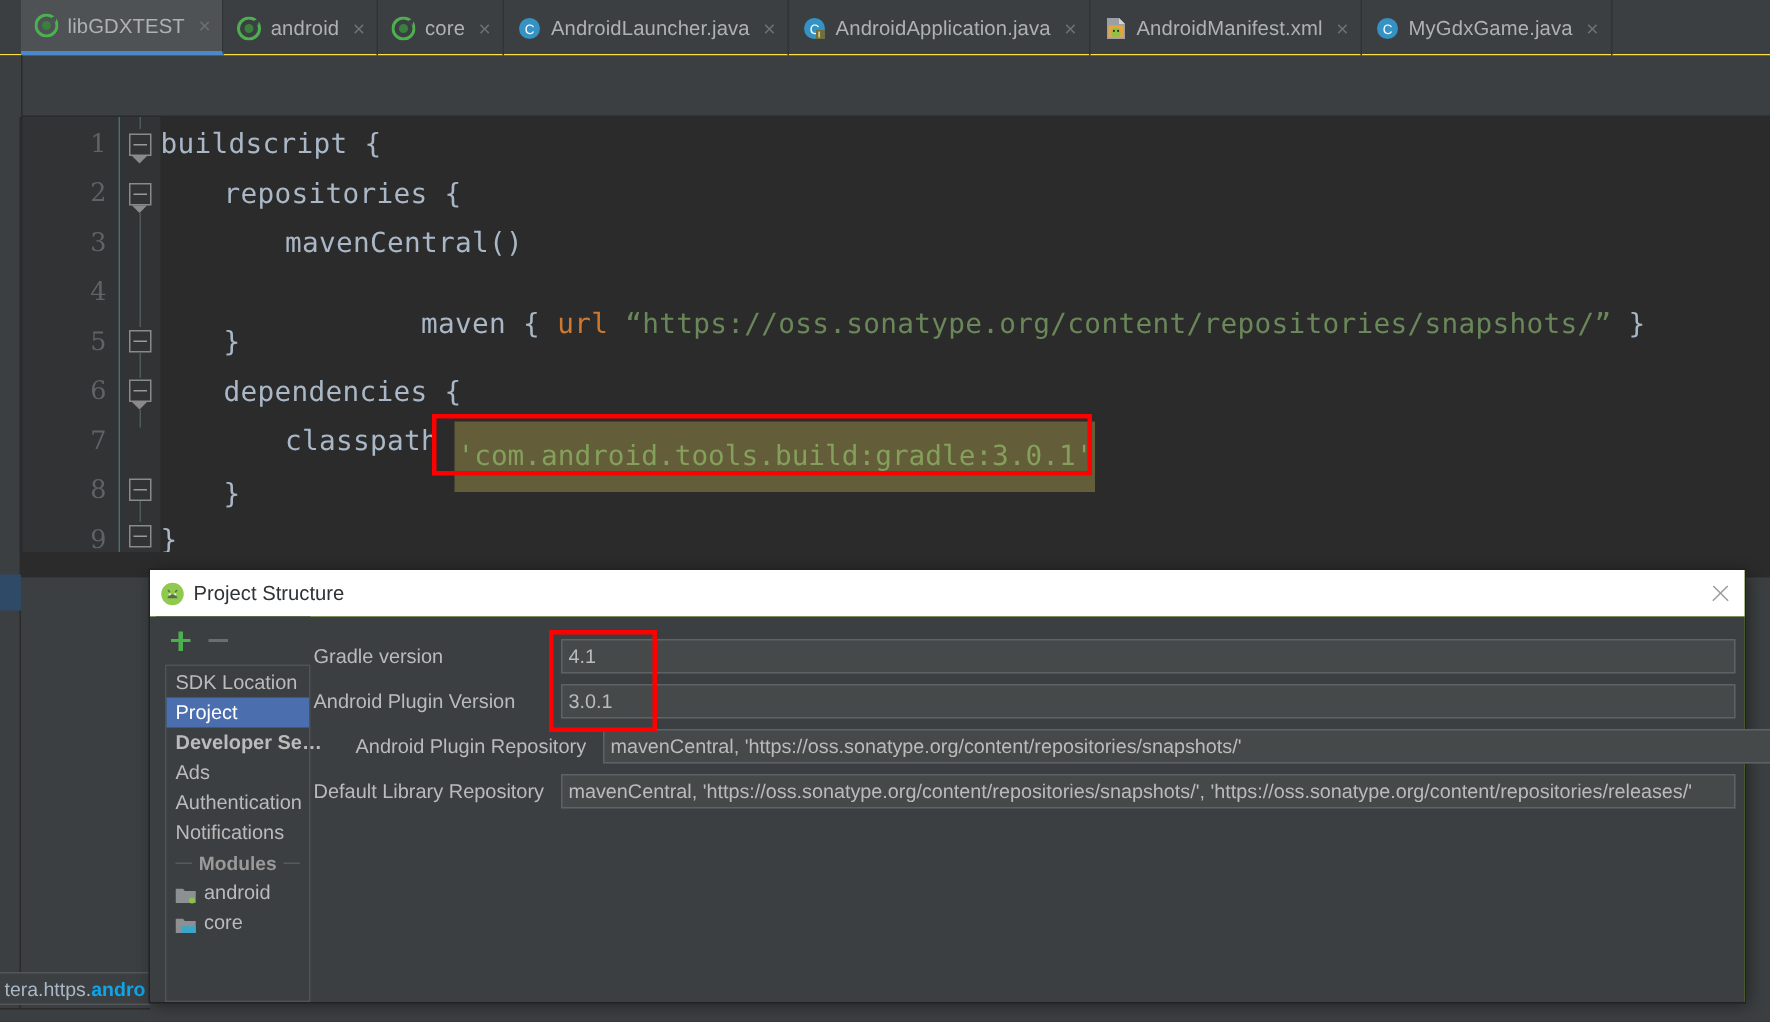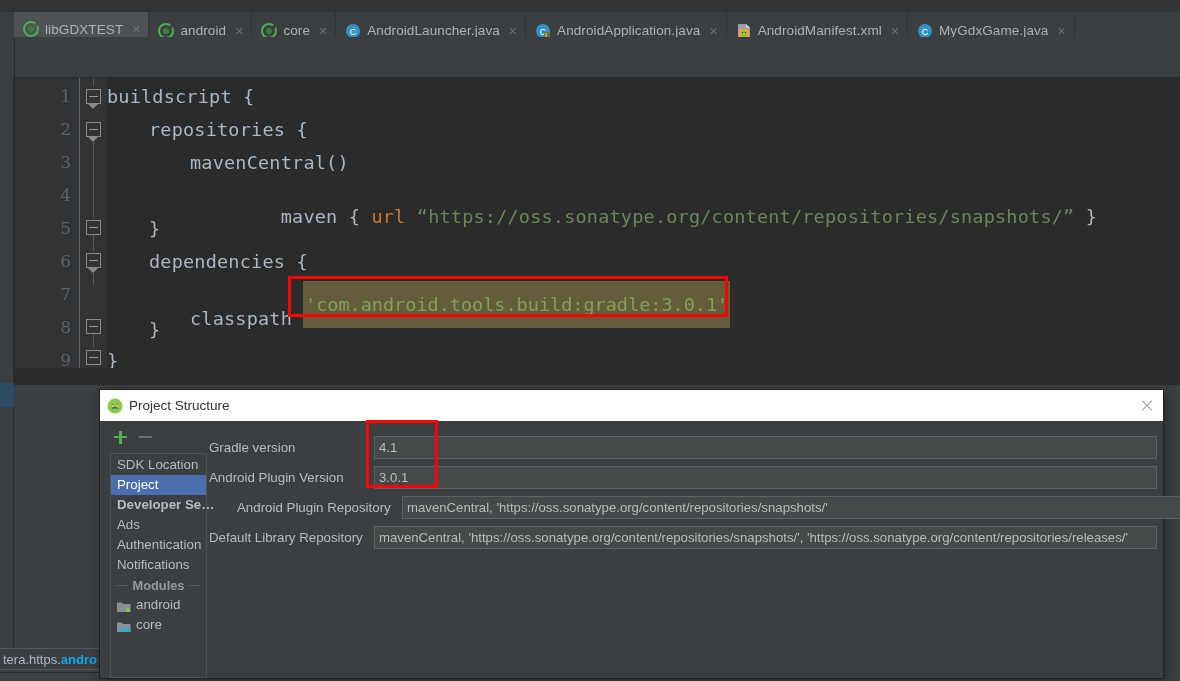--- a/index.html
+++ b/index.html
@@ -12,24 +12,23 @@
     width: 1180px;
     height: 681px;
     overflow: hidden;
     background: #313335;
   }
 
   
   .tabbar {
     position: absolute; left: 0; top: 0; width: 1180px; height: 37px;
     background: #3c3f41;
-    border-bottom: 6px solid #fde047;
+    border-bottom: 1px solid #fde047;
     display: flex; align-items: stretch;
     box-sizing: border-box;
-    margin-top: 12px;
   }
   .tabbar .lead { width: 14px; flex: 0 0 14px; }
   .tab {
     display: flex; align-items: center;
     padding: 0 8px 0 9px;
     gap: 6px;
     height: 37px;
     box-sizing: border-box;
     color: #afb1b3;
     font-size: 13.5px;
@@ -172,21 +171,21 @@
     white-space: nowrap; overflow: hidden;
   }
   .breadcrumb b { color: #0ea5e9; font-weight: bold; }
   .bottomstrip {
     position: absolute; left: 0; top: 672px; width: 100px; height: 9px;
     background: #3c3f41; border-top: 1px solid #2b2b2b;
   }
 
   
   .dialog {
-    position: absolute; left: 100px; top: 390px;
+    position: absolute; left: 100px; top: 380px;
     width: 1063px; height: 288px;
     background: #84cc16;
     box-shadow: 0 0 0 1px #202224, 2px 2px 10px rgba(0,0,0,.45);
   }
   .dlg-title {
     position: absolute; left: 0; top: 0; width: 100%; height: 31px;
     background: #ffffff;
     display: flex; align-items: center;
     box-sizing: border-box; padding: 0 6px 0 7px;
   }
@@ -411,21 +410,21 @@
       <div class="cline" style="top:8px;  left:0px;">buildscript {</div>
       <div class="cline" style="top:41px; left:42px;">repositories {</div>
       <div class="cline" style="top:74px; left:83px;">mavenCentral()</div>
 
       <div class="cline" style="top:107px; left:83px;">
         <span class="k-kw">maven { </span><span class="k-url">url</span><span class="k-str"> “https://oss.sonatype.org/content/repositories/snapshots/”</span><span class="k-brace"> }</span>
       </div>
 
       <div class="cline" style="top:140px; left:42px;">}</div>
       <div class="cline" style="top:173px; left:42px;">dependencies {</div>
-      <div class="cline" style="top:206px; left:83px;margin-top:24px;">classpath</div>
+      <div class="cline" style="top:206px; left:83px;">classpath</div>
       <div class="hl-string" style="top:203px; left:196px;">'com.android.tools.build:gradle:3.0.1'</div>
       <div class="cline" style="top:241px; left:42px;">}</div>
       <div class="cline" style="top:272px; left:0px;">}</div>
     </div>
 
     <div class="redbox" style="left:288px; top:198px; width:440px; height:41px;"></div>
   </div>
 
   <div class="hscroll">
     <div class="leftbar2"></div>

